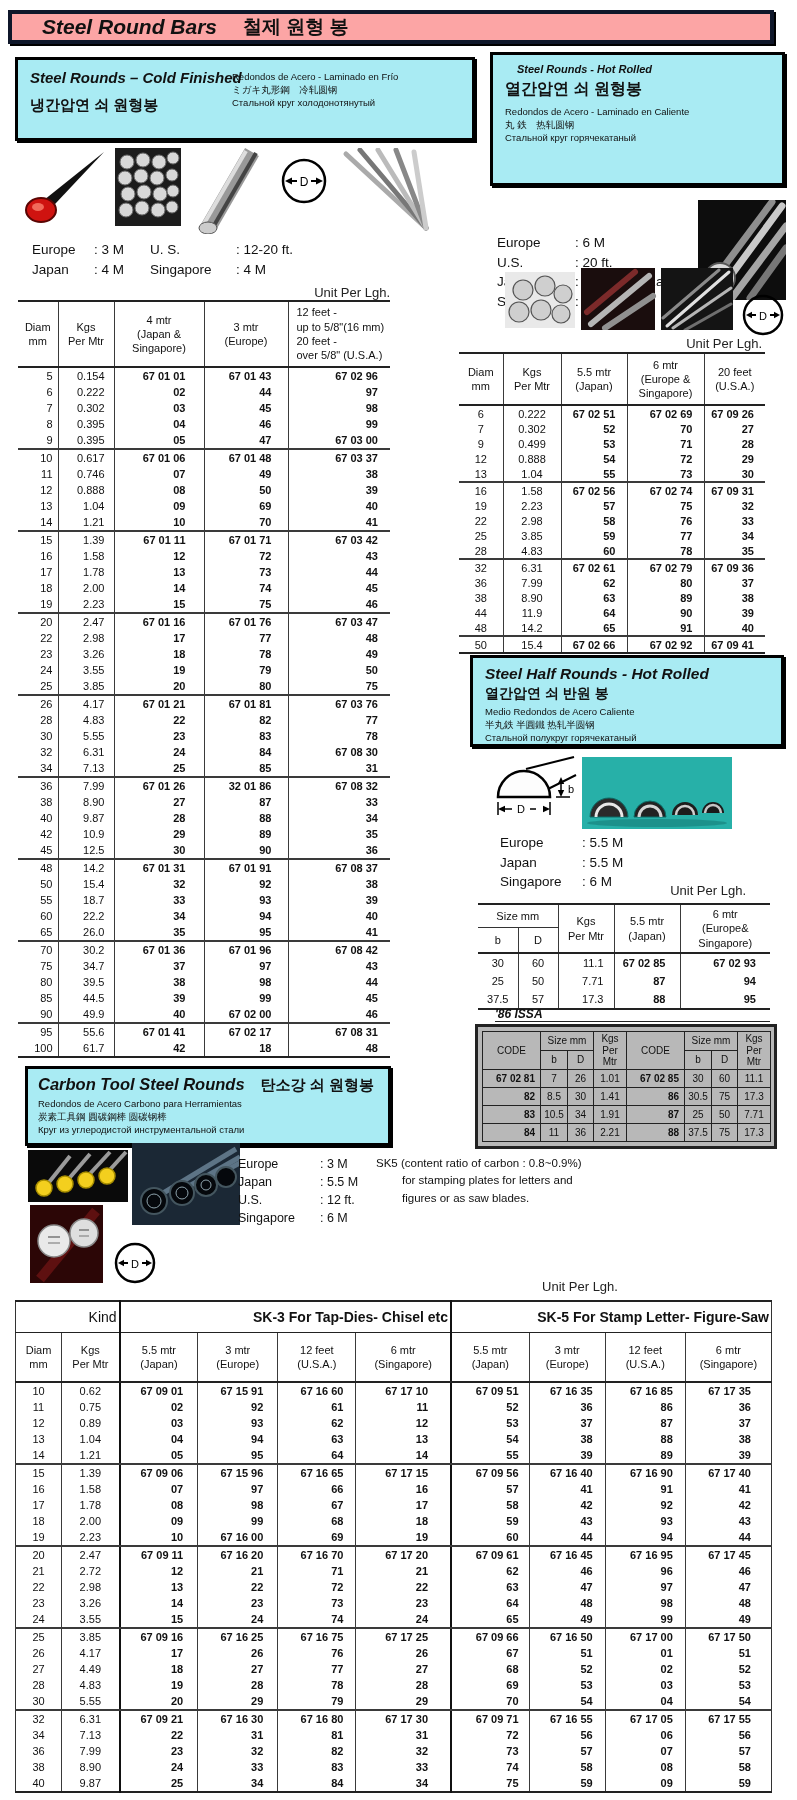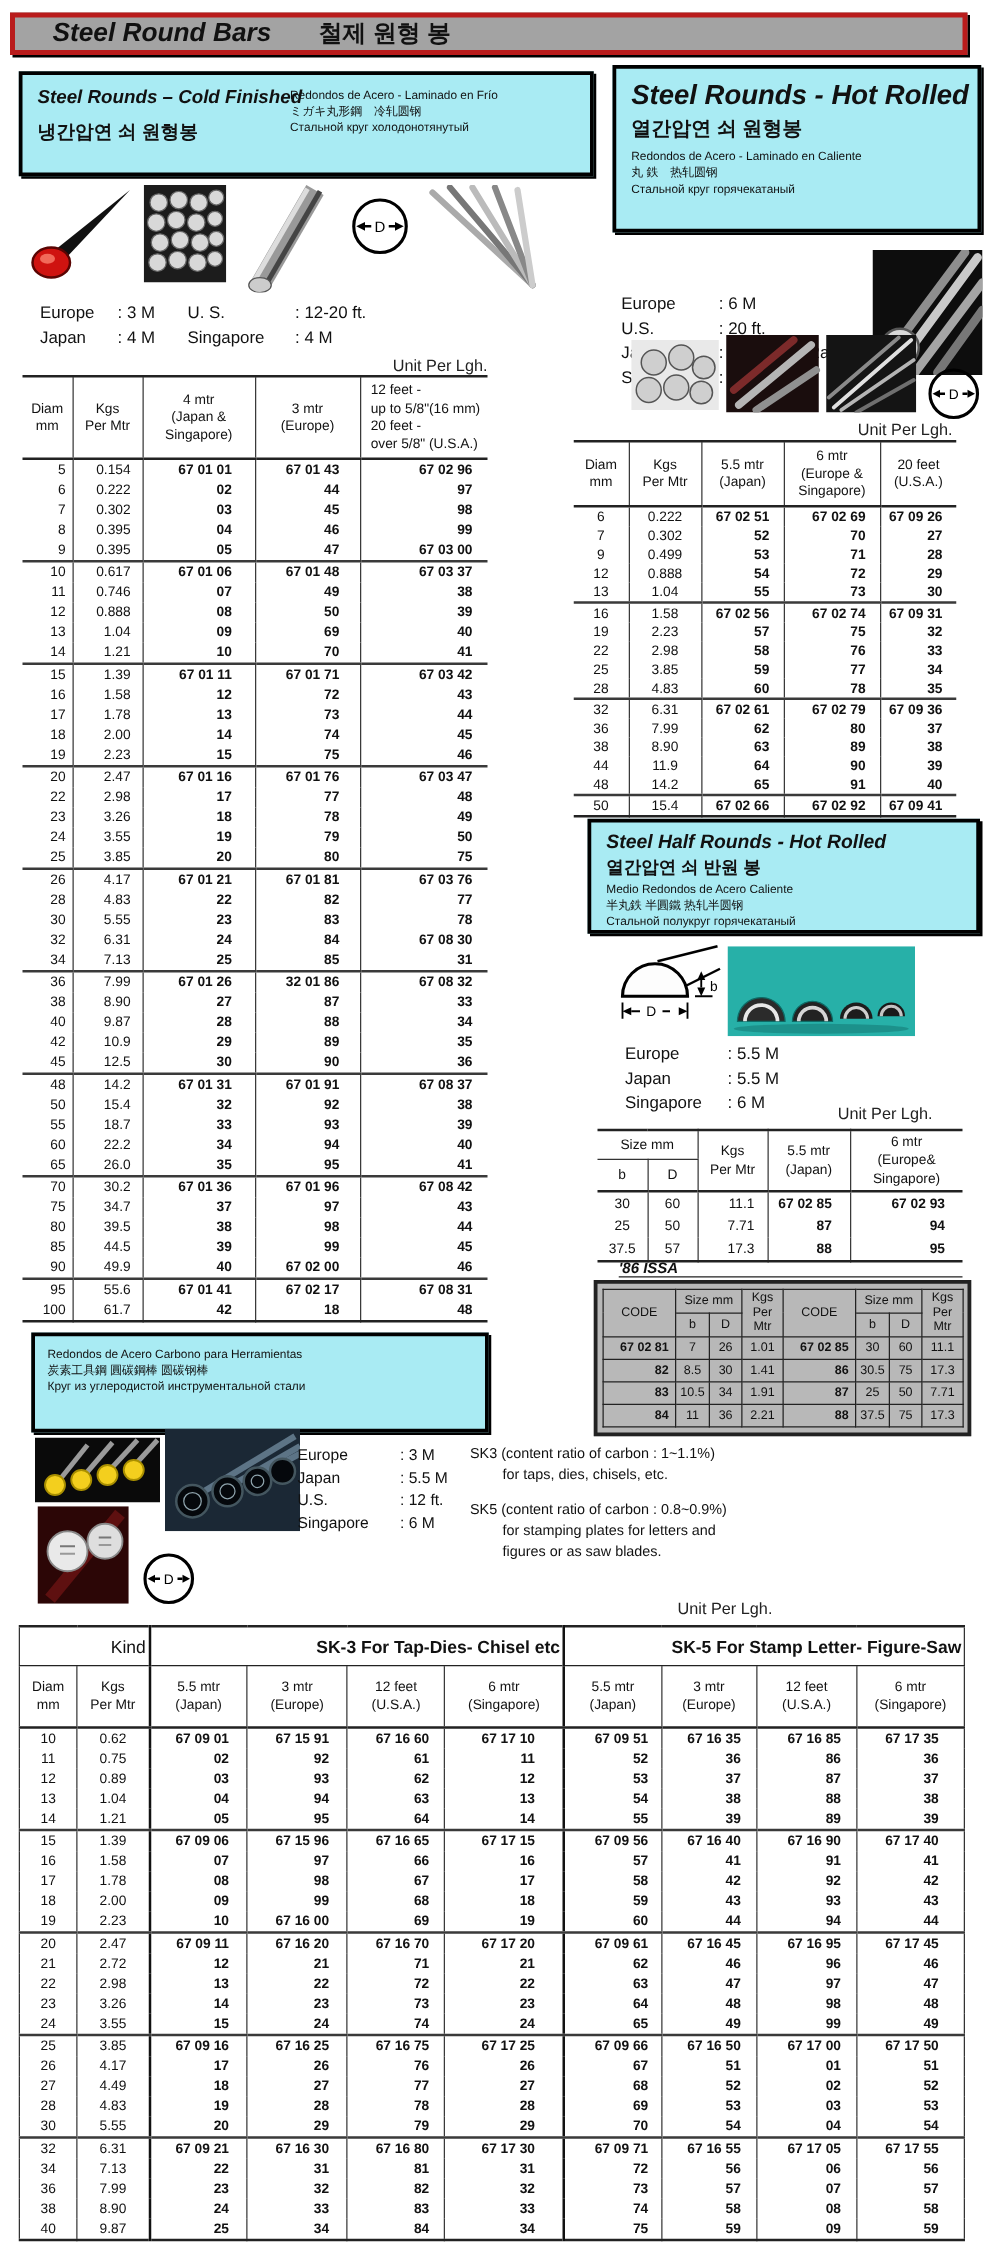--- a/index.html
+++ b/index.html
@@ -1,34 +1,34 @@
 <!DOCTYPE html>
 <html><head>
 <meta charset="utf-8">
 <style>
   html,body{margin:0;padding:0;background:#fff;}
   body{width:797px;height:1800px;position:relative;font-family:"Liberation Sans",sans-serif;color:#111;overflow:hidden;}
   .abs{position:absolute;}
 
   
-  .title-bar{left:8px;top:10px;width:766px;height:34px;background:#a3a3a3;border:4px solid #b91c1c;
-    box-shadow:2px 2px 0 #000;display:flex;align-items:center;gap:38px;padding-left:30px;box-sizing:border-box;}
+  .title-bar{left:8px;top:10px;width:766px;height:34px;background:#fca5a5;border:4px solid #0f172a;
+    box-shadow:2px 2px 0 #000;display:flex;align-items:center;gap:26px;padding-left:30px;box-sizing:border-box;}
   .title-en{font-size:21px;font-weight:bold;font-style:italic;}
   .title-ko{font-size:19px;font-weight:bold;}
 
   
   .info-box{background:#a9ebf3;border:3px solid #000;box-shadow:2px 2px 0 #000;box-sizing:border-box;}
   .ib-title{font-size:15px;font-weight:bold;font-style:italic;white-space:nowrap;}
   .ib-ko{font-size:15px;font-weight:bold;}
   .ib-small{font-size:9.5px;line-height:1.35;}
   #cf-box{left:15px;top:57px;width:460px;height:84px;display:flex;padding:9px 8px 6px 12px;}
   #cf-box .left{width:202px;}
   #cf-box .right{flex:1;padding-top:2px;}
   #hr-box{left:490px;top:52px;width:295px;height:134px;padding:8px 10px 6px 12px;}
-  #hr-box .ib-title{font-size:22px;}
+  #hr-box .ib-title{font-size:11px;margin-left:12px;}
   #hr-box .ib-ko{font-size:16px;margin-top:4px;}
   #hr-box .ib-small{margin-top:6px;}
   #half-box{left:470px;top:655px;width:314px;height:92px;padding:7px 10px 5px 12px;}
   #half-box .ib-title{font-size:15.5px;}
   #half-box .ib-ko{font-size:14px;margin:2px 0 3px 0;}
   #car-box{left:25px;top:1066px;width:366px;height:80px;padding:6px 8px 4px 10px;}
   #car-box .trow{display:flex;align-items:baseline;gap:16px;}
   #car-box .ib-title{font-size:16.5px;}
   #car-box .ib-ko{font-size:15px;}
   #car-box .ib-small{margin-top:3px;}
@@ -945,20 +945,24 @@
           <td>88</td>
           <td>37.5</td>
           <td>75</td>
           <td>17.3</td>
         </tr>
       </tbody>
   </table>
 </div>
 
 <div class="abs info-box" id="car-box">
+  <div class="trow">
+    <span class="ib-title">Carbon Tool Steel Rounds</span>
+    <span class="ib-ko">탄소강 쇠 원형봉</span>
+  </div>
   <div class="ib-small">
     <div>Redondos de Acero Carbono para Herramientas</div>
     <div>炭素工具鋼 圓碳鋼棒 圆碳钢棒</div>
     <div>Круг из углеродистой инструментальной стали</div>
   </div>
 </div>
 
 <svg class="abs ph" style="left:28px;top:1150px" width="100" height="52">
   <rect width="100" height="52" fill="#0a0a0a"></rect>
   <g stroke="#9a9a9a" stroke-width="4">
@@ -1028,24 +1032,20 @@
       <span class="l">U.S.</span>
       <span>: 12 ft.</span>
     </div>
   <div class="len-row">
       <span class="l">Singapore</span>
       <span>: 6 M</span>
     </div>
 </div>
 
 <div class="abs" id="sk-text">
-  <div class="blk">
-    <div>SK3 (content ratio of carbon : 1~1.1%)</div>
-    <div class="ind">for taps, dies, chisels, etc.</div>
-  </div>
   <div class="blk">
     <div>SK5 (content ratio of carbon : 0.8~0.9%)</div>
     <div class="ind">for stamping plates for letters and</div>
     <div class="ind">figures or as saw blades.</div>
   </div>
 </div>
 
 <div class="abs unit-note" id="car-unit">Unit Per Lgh.</div>
 
 <table class="abs dtable" id="bt">

